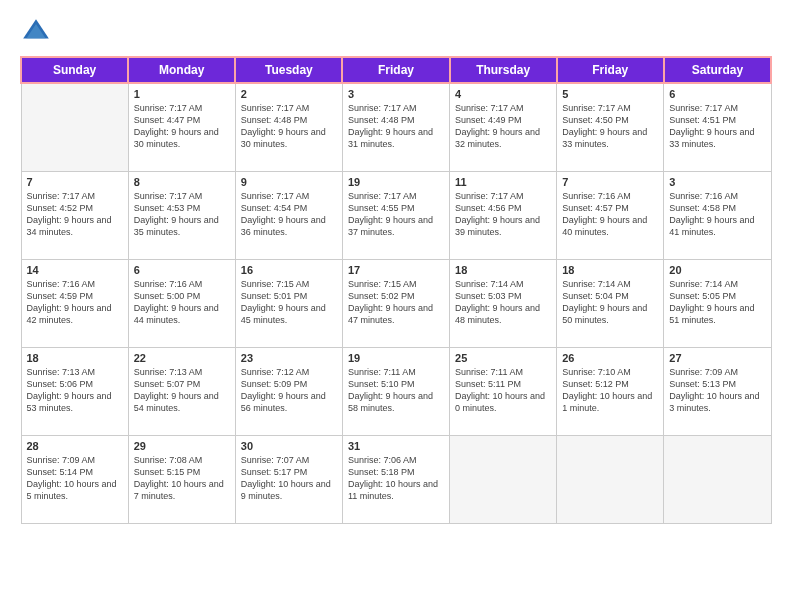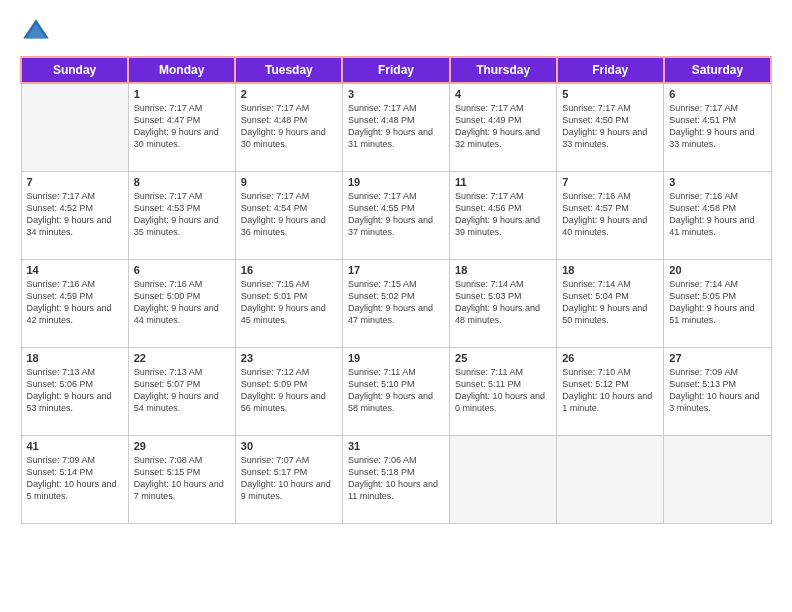--- a/index.html
+++ b/index.html
@@ -244,21 +244,21 @@
             <span class="day-num">26</span>
             <div class="day-info">Sunrise: 7:10 AM<br>Sunset: 5:12 PM<br>Daylight: 10 hours and 1 minute.</div>
           </td>
           <td class="day-cell">
             <span class="day-num">27</span>
             <div class="day-info">Sunrise: 7:09 AM<br>Sunset: 5:13 PM<br>Daylight: 10 hours and 3 minutes.</div>
           </td>
         </tr>
         <tr>
           <td class="day-cell">
-            <span class="day-num">41</span>
+            <span class="day-num">28</span>
             <div class="day-info">Sunrise: 7:09 AM<br>Sunset: 5:14 PM<br>Daylight: 10 hours and 5 minutes.</div>
           </td>
           <td class="day-cell">
             <span class="day-num">29</span>
             <div class="day-info">Sunrise: 7:08 AM<br>Sunset: 5:15 PM<br>Daylight: 10 hours and 7 minutes.</div>
           </td>
           <td class="day-cell">
             <span class="day-num">30</span>
             <div class="day-info">Sunrise: 7:07 AM<br>Sunset: 5:17 PM<br>Daylight: 10 hours and 9 minutes.</div>
           </td>

